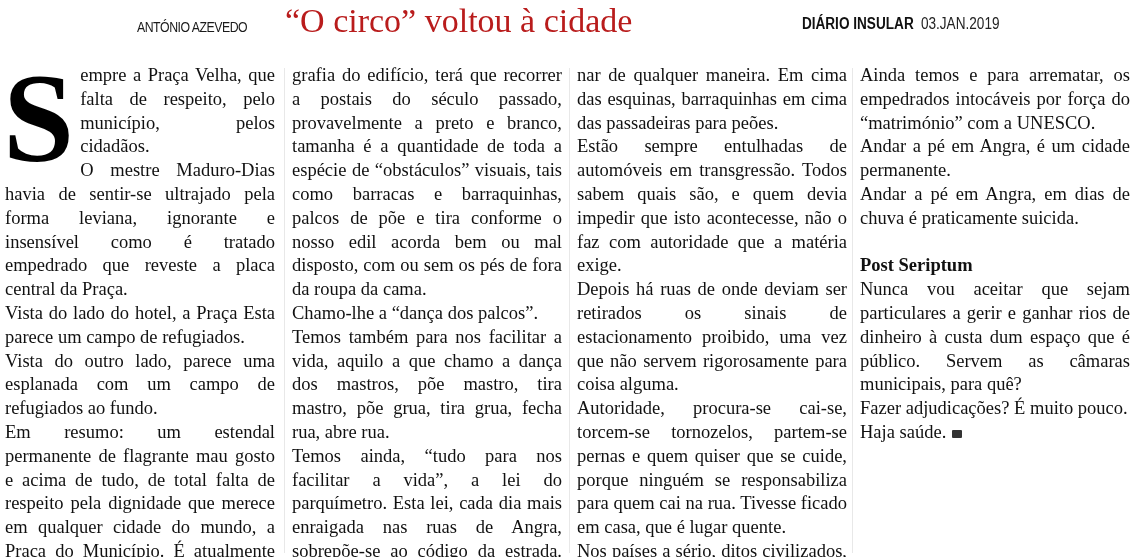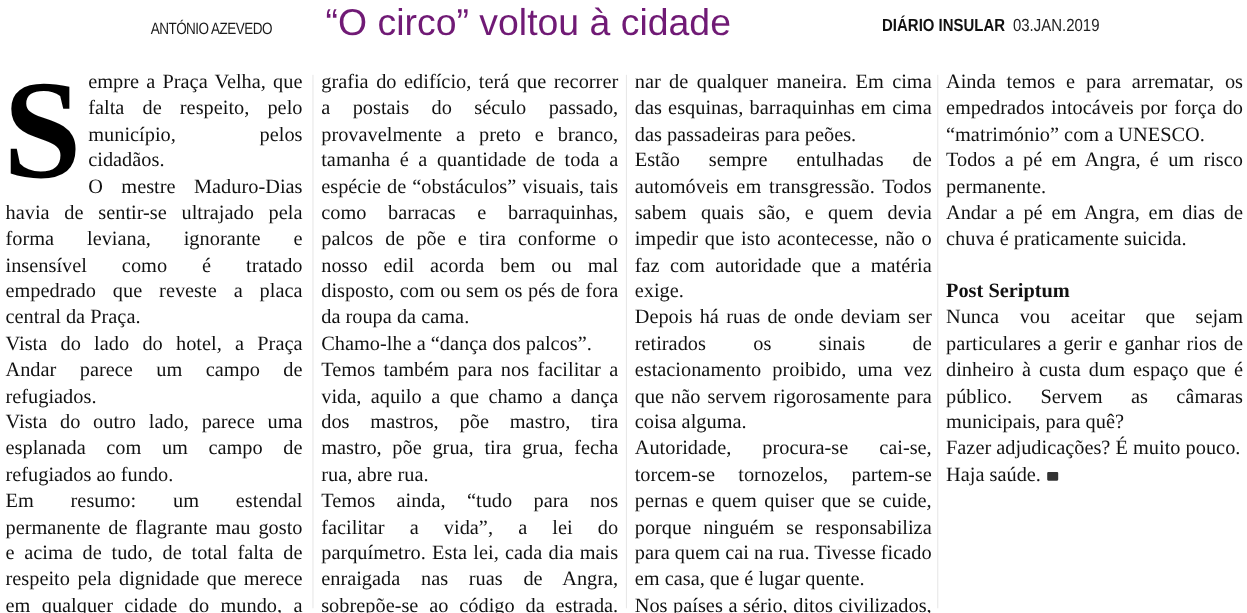--- a/index.html
+++ b/index.html
@@ -1,19 +1,19 @@
 <!DOCTYPE html>
 <html><head>
   <meta charset="utf-8">
   <style>
     html, body { margin: 0; padding: 0; background: #ffffff; }
     body { width: 1134px; height: 557px; overflow: hidden; position: relative; font-family: "DejaVu Serif", "Liberation Serif", serif; color: #111; }
     .header { position: absolute; top: 0; left: 0; width: 1008px; height: 48px; }
     .author { position: absolute; left: 137px; top: 18px; font-family: "Liberation Sans", "DejaVu Sans", sans-serif; font-size: 15px; letter-spacing: -0.6px; color: #1a1a1a; transform: scaleX(0.82); transform-origin: left center; white-space: nowrap; }
-    .title { position: absolute; left: 296px; top: 2px; font-family: Liberation Sans, sans-serif; font-size: 34px; color: #701a75; white-space: nowrap; }
+    .title { position: absolute; left: 285px; top: 2px; font-family: Liberation Serif, serif; font-size: 34px; color: #b91c1c; white-space: nowrap; }
     .paper { position: absolute; right: 8px; top: 15px; font-family: "Liberation Sans", "DejaVu Sans", sans-serif; font-size: 16px; white-space: nowrap; transform: scaleX(0.85); transform-origin: right center; }
     .paper .name { font-weight: bold; color: #111; }
     .paper .date { color: #222; margin-left: 4px; }
     .columns { position: absolute; top: 64px; left: 0; width: 1134px; height: 493px; }
     .col { position: absolute; top: 0; width: 270px; font-family: "Liberation Serif", "DejaVu Serif", serif; font-size: 18.5px; line-height: 23.8px; text-align: justify; hyphens: manual; }
     .col p { margin: 0; }
     .col1 { left: 5px; }
     .col2 { left: 292px; }
     .col3 { left: 577px; }
     .col4 { left: 860px; }
@@ -31,21 +31,21 @@
   <span class="paper">
     <span class="name">DIÁRIO INSULAR</span>
     <span class="date">03.JAN.2019</span>
   </span>
 </div>
 
 <div class="columns">
   <div class="col col1">
     <p><span class="dropcap">S</span><span>empre a Praça Velha, que falta de respeito, pelo município, pelos cidadãos.</span></p>
     <p>O mestre Maduro-Dias havia de sentir-se ultrajado pela forma leviana, ignorante e insensível como é tratado empedrado que reveste a placa central da Praça.</p>
-    <p>Vista do lado do hotel, a Praça Andar parece um campo de refugiados.</p>
+    <p>Vista do lado do hotel, a Praça Esta parece um campo de refugiados.</p>
     <p>Vista do outro lado, parece uma esplanada com um campo de refugiados ao fundo.</p>
     <p>Em resumo: um estendal permanente de flagrante mau gosto e acima de tudo, de total falta de respeito pela dignidade que merece em qualquer cidade do mundo, a Praça do Município. É atualmente impossível fotografar o edifício da Câmara; quem quiser uma foto-</p>
   </div>
   <div class="sep" style="left:284px"></div>
   <div class="col col2">
     <p>grafia do edifício, terá que recorrer a postais do século passado, provavelmente a preto e branco, tamanha é a quantidade de toda a espécie de “obstáculos” visuais, tais como barracas e barraquinhas, palcos de põe e tira conforme o nosso edil acorda bem ou mal disposto, com ou sem os pés de fora da roupa da cama.</p>
     <p>Chamo-lhe a “dança dos palcos”.</p>
     <p>Temos também para nos facilitar a vida, aquilo a que chamo a dança dos mastros, põe mastro, tira mastro, põe grua, tira grua, fecha rua, abre rua.</p>
     <p>Temos ainda, “tudo para nos facilitar a vida”, a lei do parquímetro. Esta lei, cada dia mais enraigada nas ruas de Angra, sobrepõe-se ao código da estrada. Por força desta lei a gananciosa, pode-se estacio-</p>
   </div>
@@ -53,20 +53,20 @@
   <div class="col col3">
     <p>nar de qualquer maneira. Em cima das esquinas, barraquinhas em cima das passadeiras para peões.</p>
     <p>Estão sempre entulhadas de automóveis em transgressão. Todos sabem quais são, e quem devia impedir que isto acontecesse, não o faz com autoridade que a matéria exige.</p>
     <p>Depois há ruas de onde deviam ser retirados os sinais de estacionamento proibido, uma vez que não servem rigorosamente para coisa alguma.</p>
     <p>Autoridade, procura-se cai-se, torcem-se tornozelos, partem-se pernas e quem quiser que se cuide, porque ninguém se responsabiliza para quem cai na rua. Tivesse ficado em casa, que é lugar quente.</p>
     <p>Nos países a sério, ditos civilizados, o que acontece em Angra não podia acontecer.</p>
   </div>
   <div class="sep" style="left:852px"></div>
   <div class="col col4">
     <p>Ainda temos e para arrematar, os empedrados intocáveis por força do “matrimónio” com a UNESCO.</p>
-    <p>Todos a pé em Angra, é um risco permanente.</p>
+    <p>Andar a pé em Angra, é um cidade permanente.</p>
     <p>Andar a pé em Angra, em dias de chuva é praticamente suicida.</p>
     <p class="ps-title">Post Seriptum</p>
     <p>Nunca vou aceitar que sejam particulares a gerir e ganhar rios de dinheiro à custa dum espaço que é público. Servem as câmaras municipais, para quê?</p>
     <p>Fazer adjudicações? É muito pouco.</p>
     <p><span>Haja saúde.</span><span class="end-mark"></span></p>
   </div>
 </div>
 
 </body></html>

